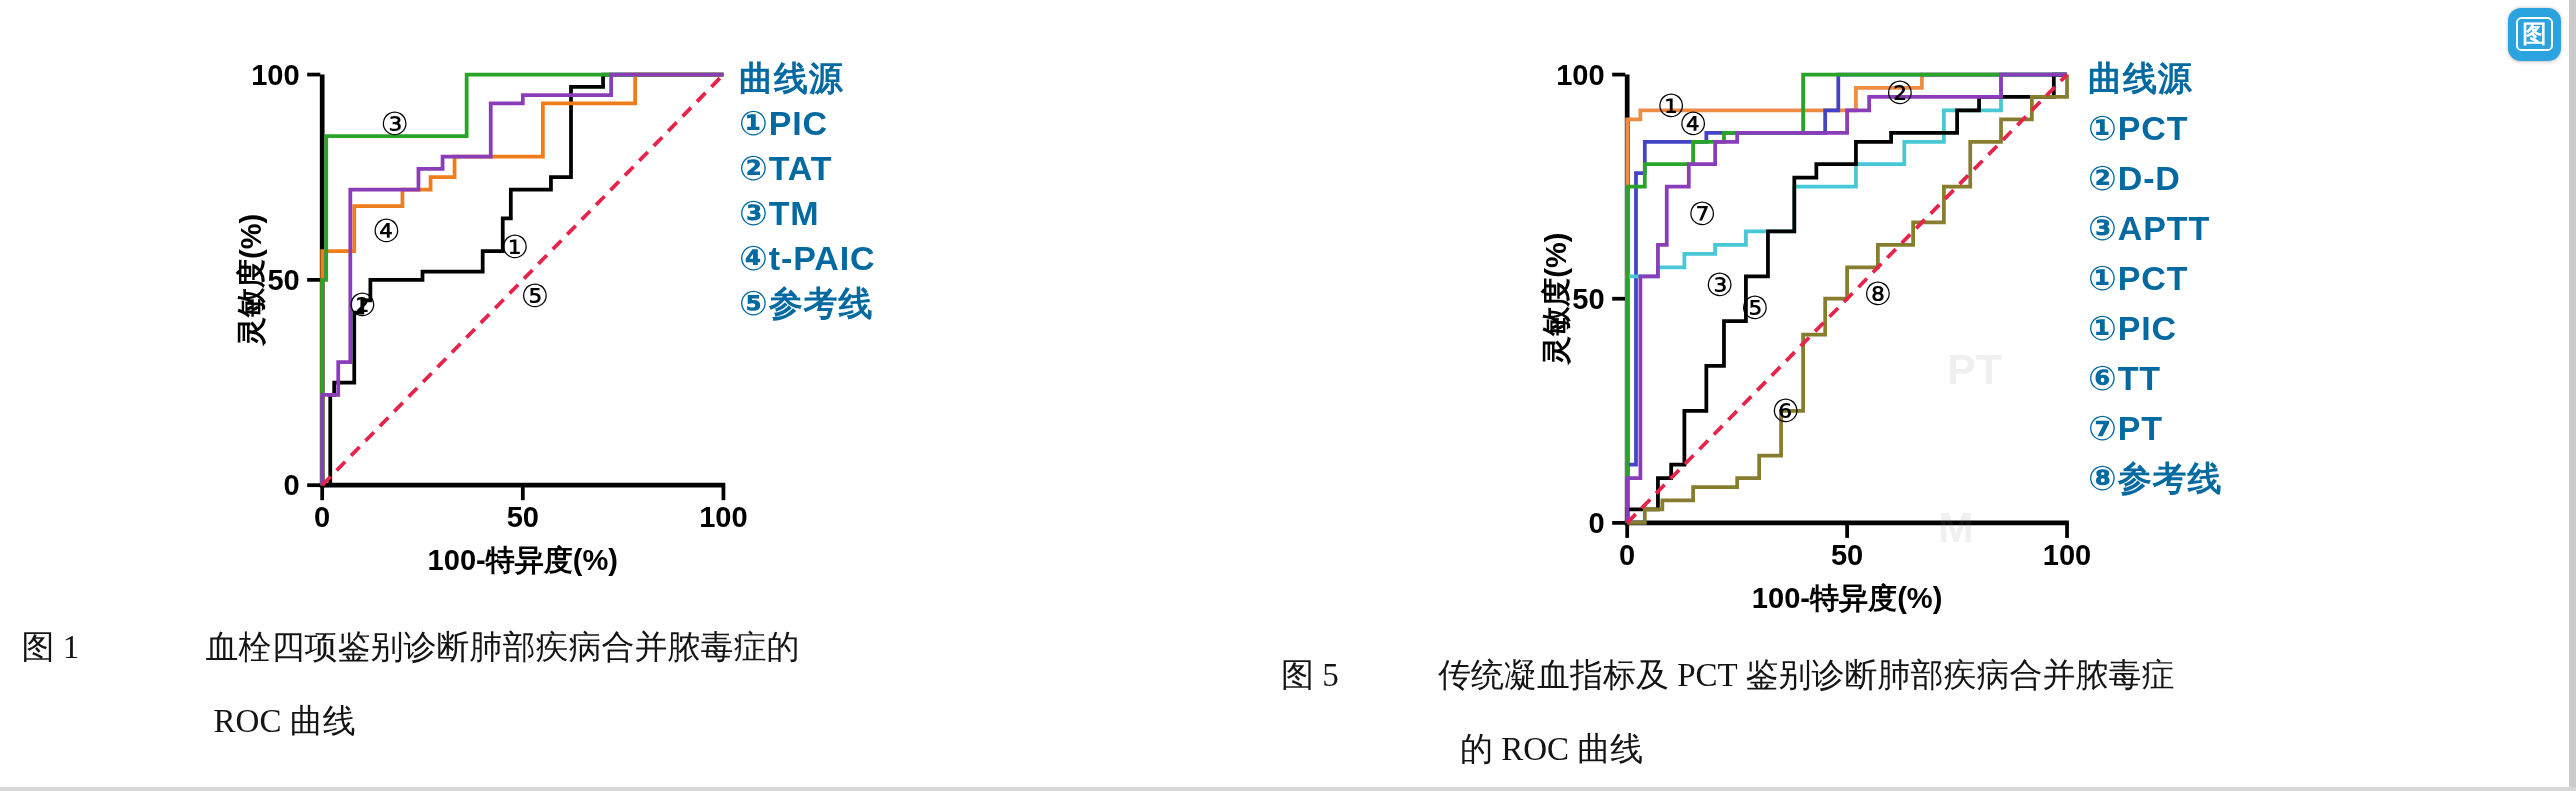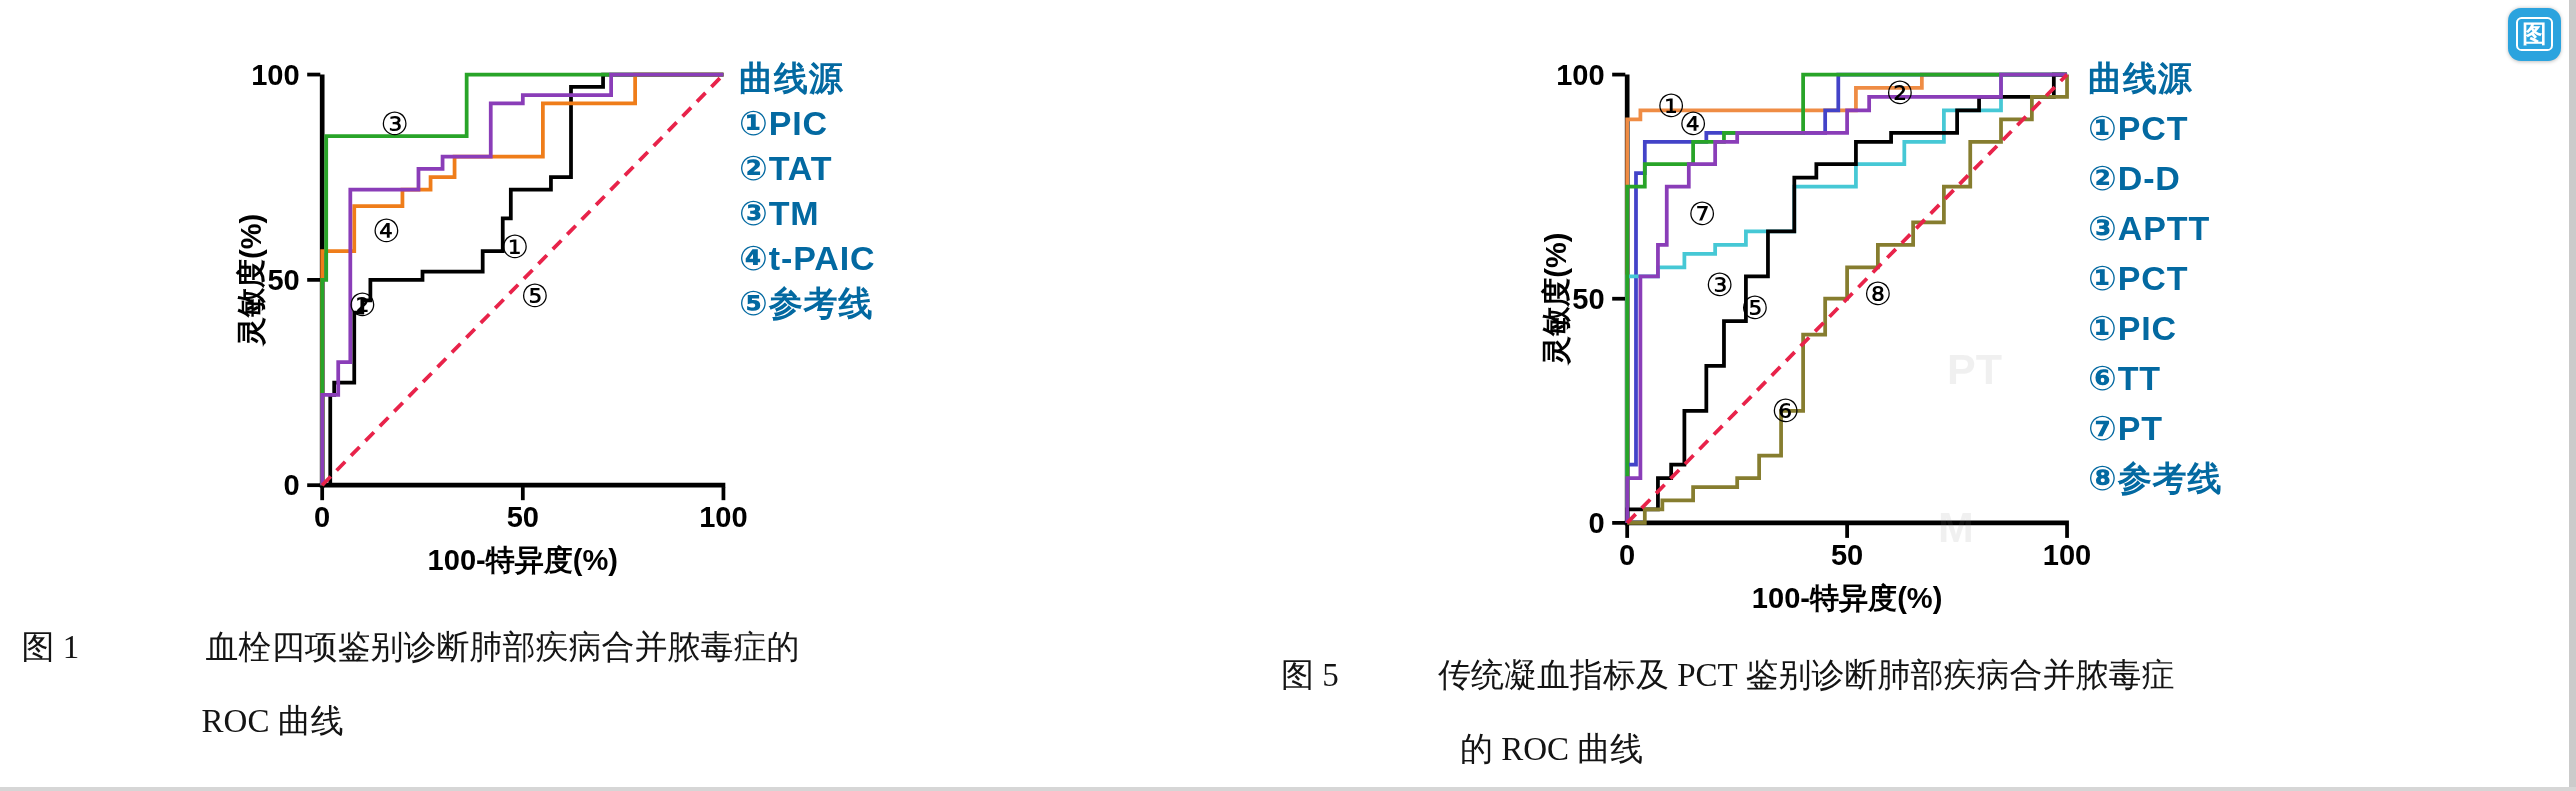--- a/index.html
+++ b/index.html
@@ -76,21 +76,21 @@
     <div>①PIC</div>
     <div>②TAT</div>
     <div>③TM</div>
     <div>④t-PAIC</div>
     <div>⑤参考线</div>
   </div>
 
   <div class="caption" style="left:21.6px;top:625px">
     <span>图 1</span>
     <span style="left:184px">血栓四项鉴别诊断肺部疾病合并脓毒症的</span>
-    <span style="left:180px;top:74px">ROC 曲线</span>
+    <span style="left:192px;top:74px">ROC 曲线</span>
   </div>
 
   <svg id="chart2-svg" class="chart-svg" style="left:1520px;top:38px;" width="582" height="619" viewBox="0 0 620 660">
       <line x1="114" y1="39" x2="114" y2="519.5" stroke="#000" stroke-width="5"></line>
       <line x1="111.5" y1="517" x2="585" y2="517" stroke="#000" stroke-width="5"></line>
       <line x1="98" y1="517" x2="112" y2="517" stroke="#000" stroke-width="4"></line>
       <text x="90" y="517" text-anchor="end" class="tick">0</text>
       <line x1="98" y1="278" x2="112" y2="278" stroke="#000" stroke-width="4"></line>
       <text x="90" y="278" text-anchor="end" class="tick">50</text>
       <line x1="98" y1="39" x2="112" y2="39" stroke="#000" stroke-width="4"></line>

